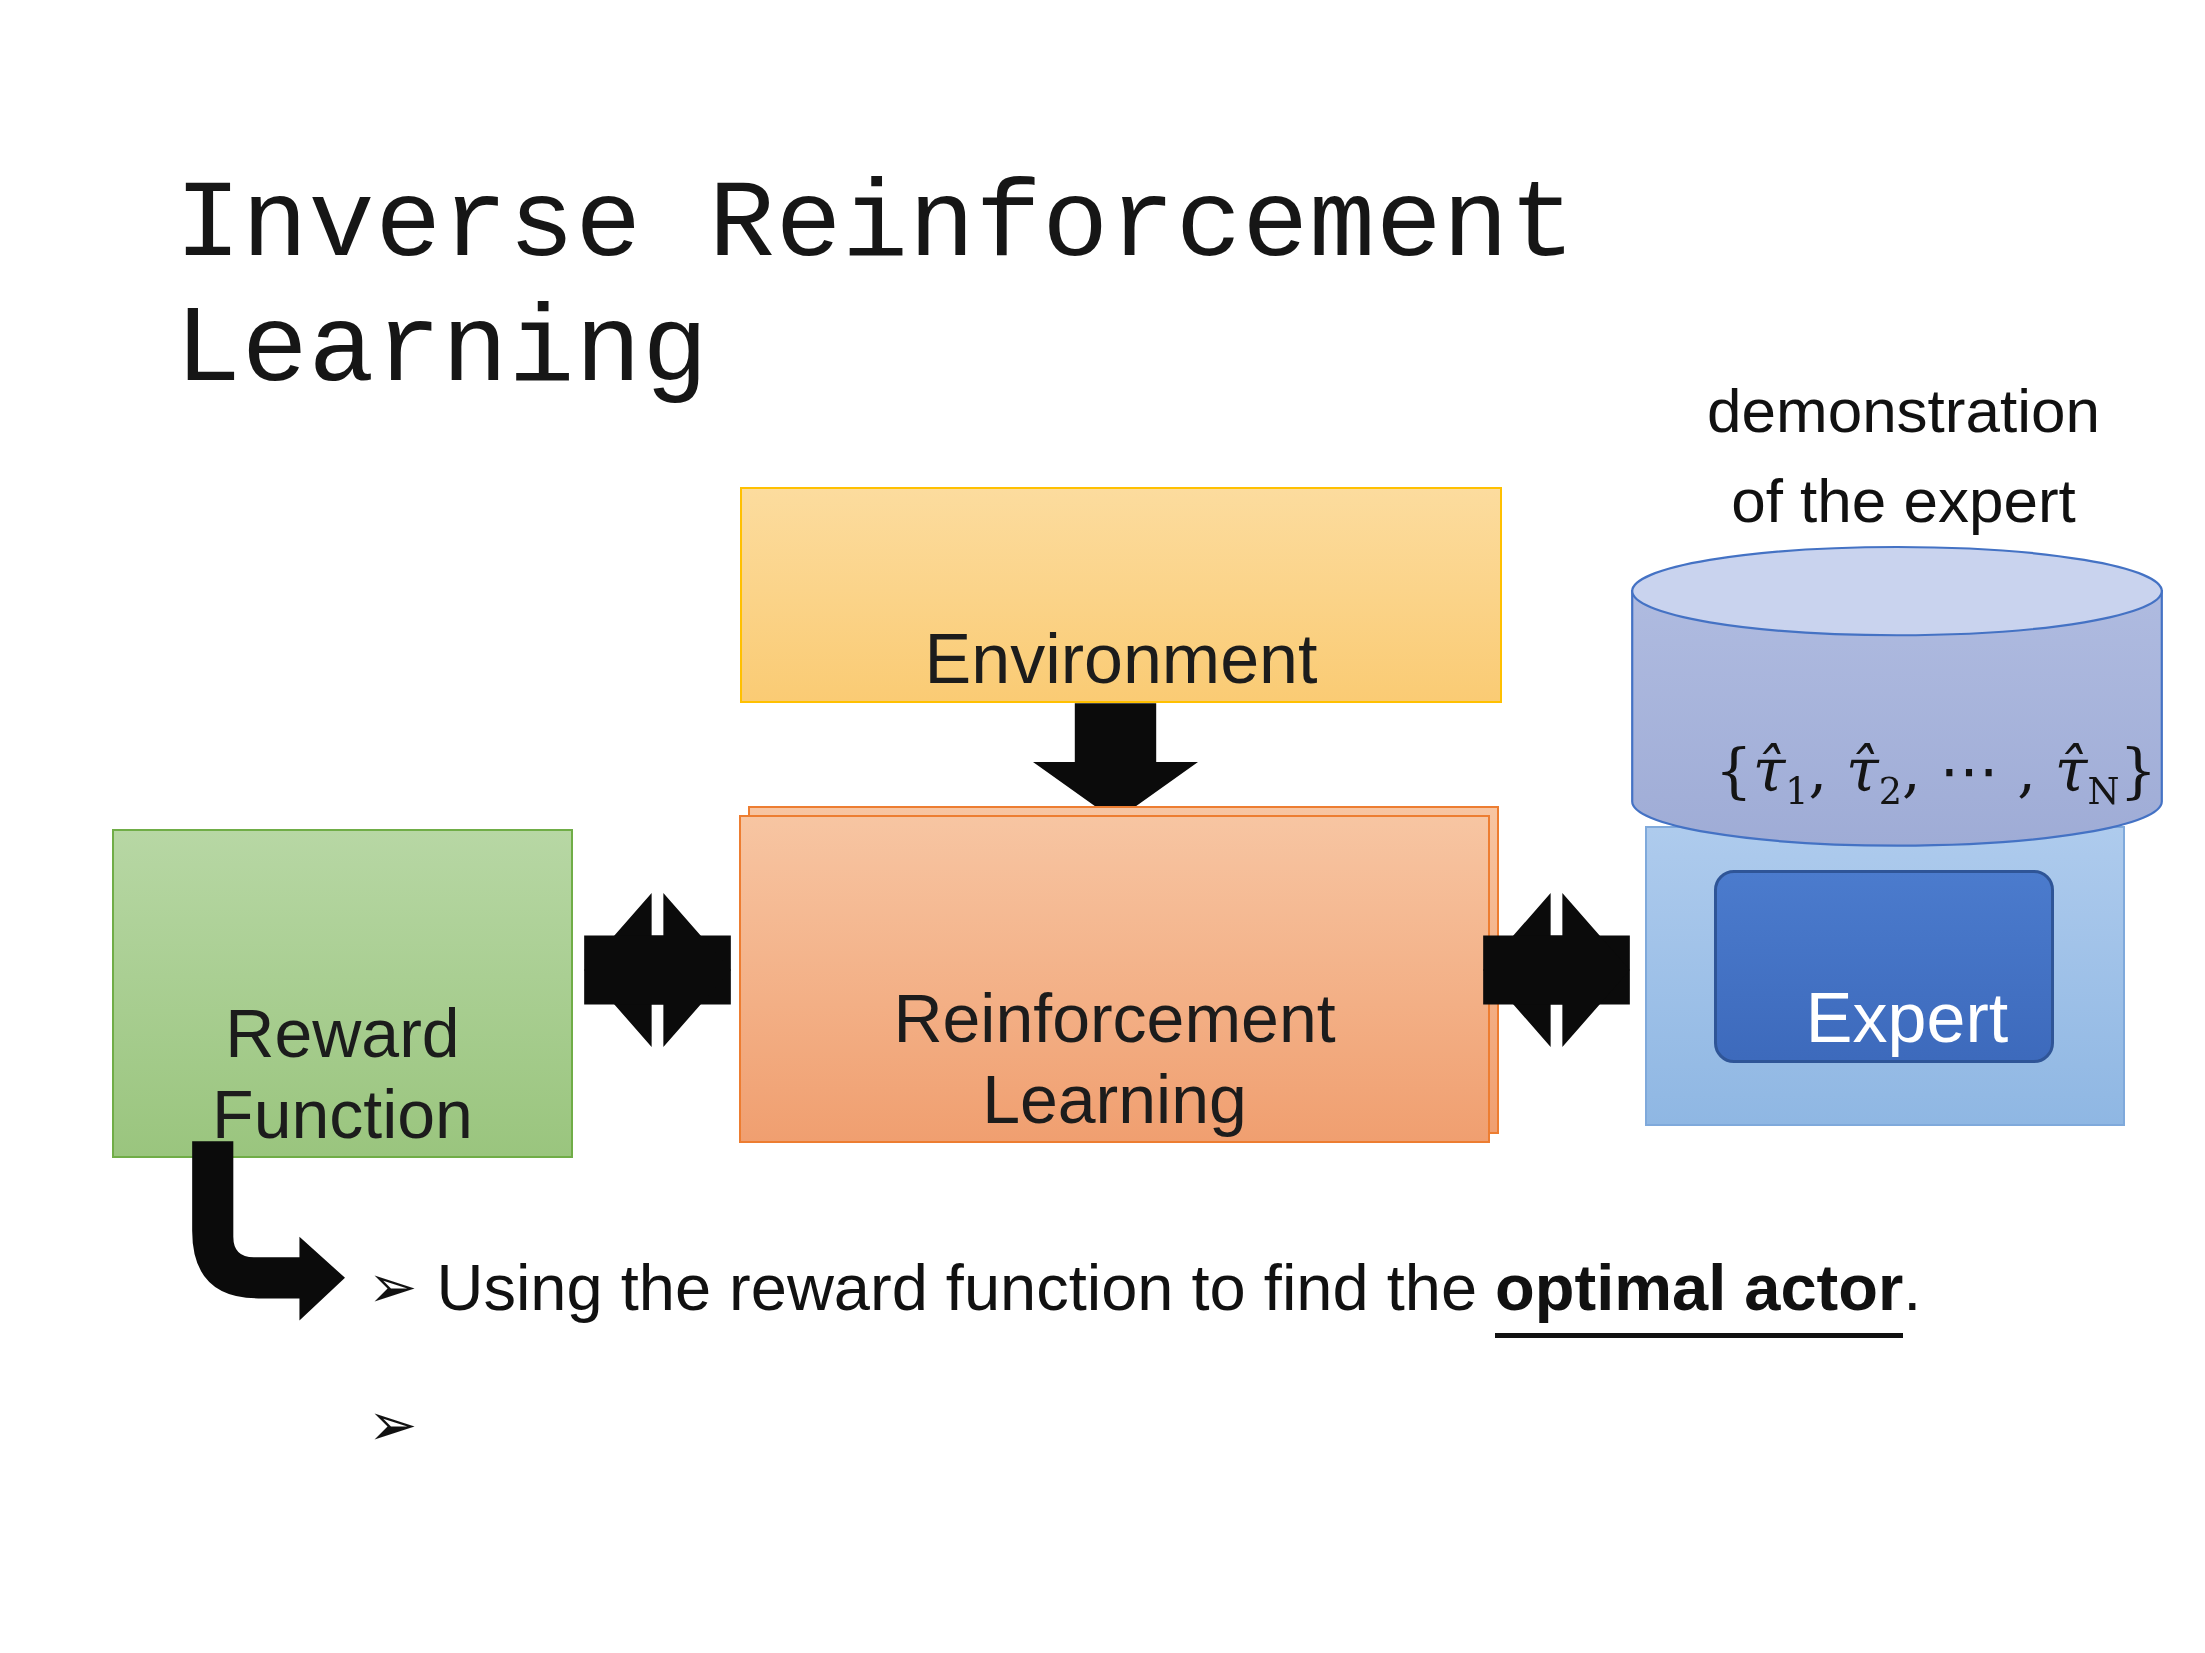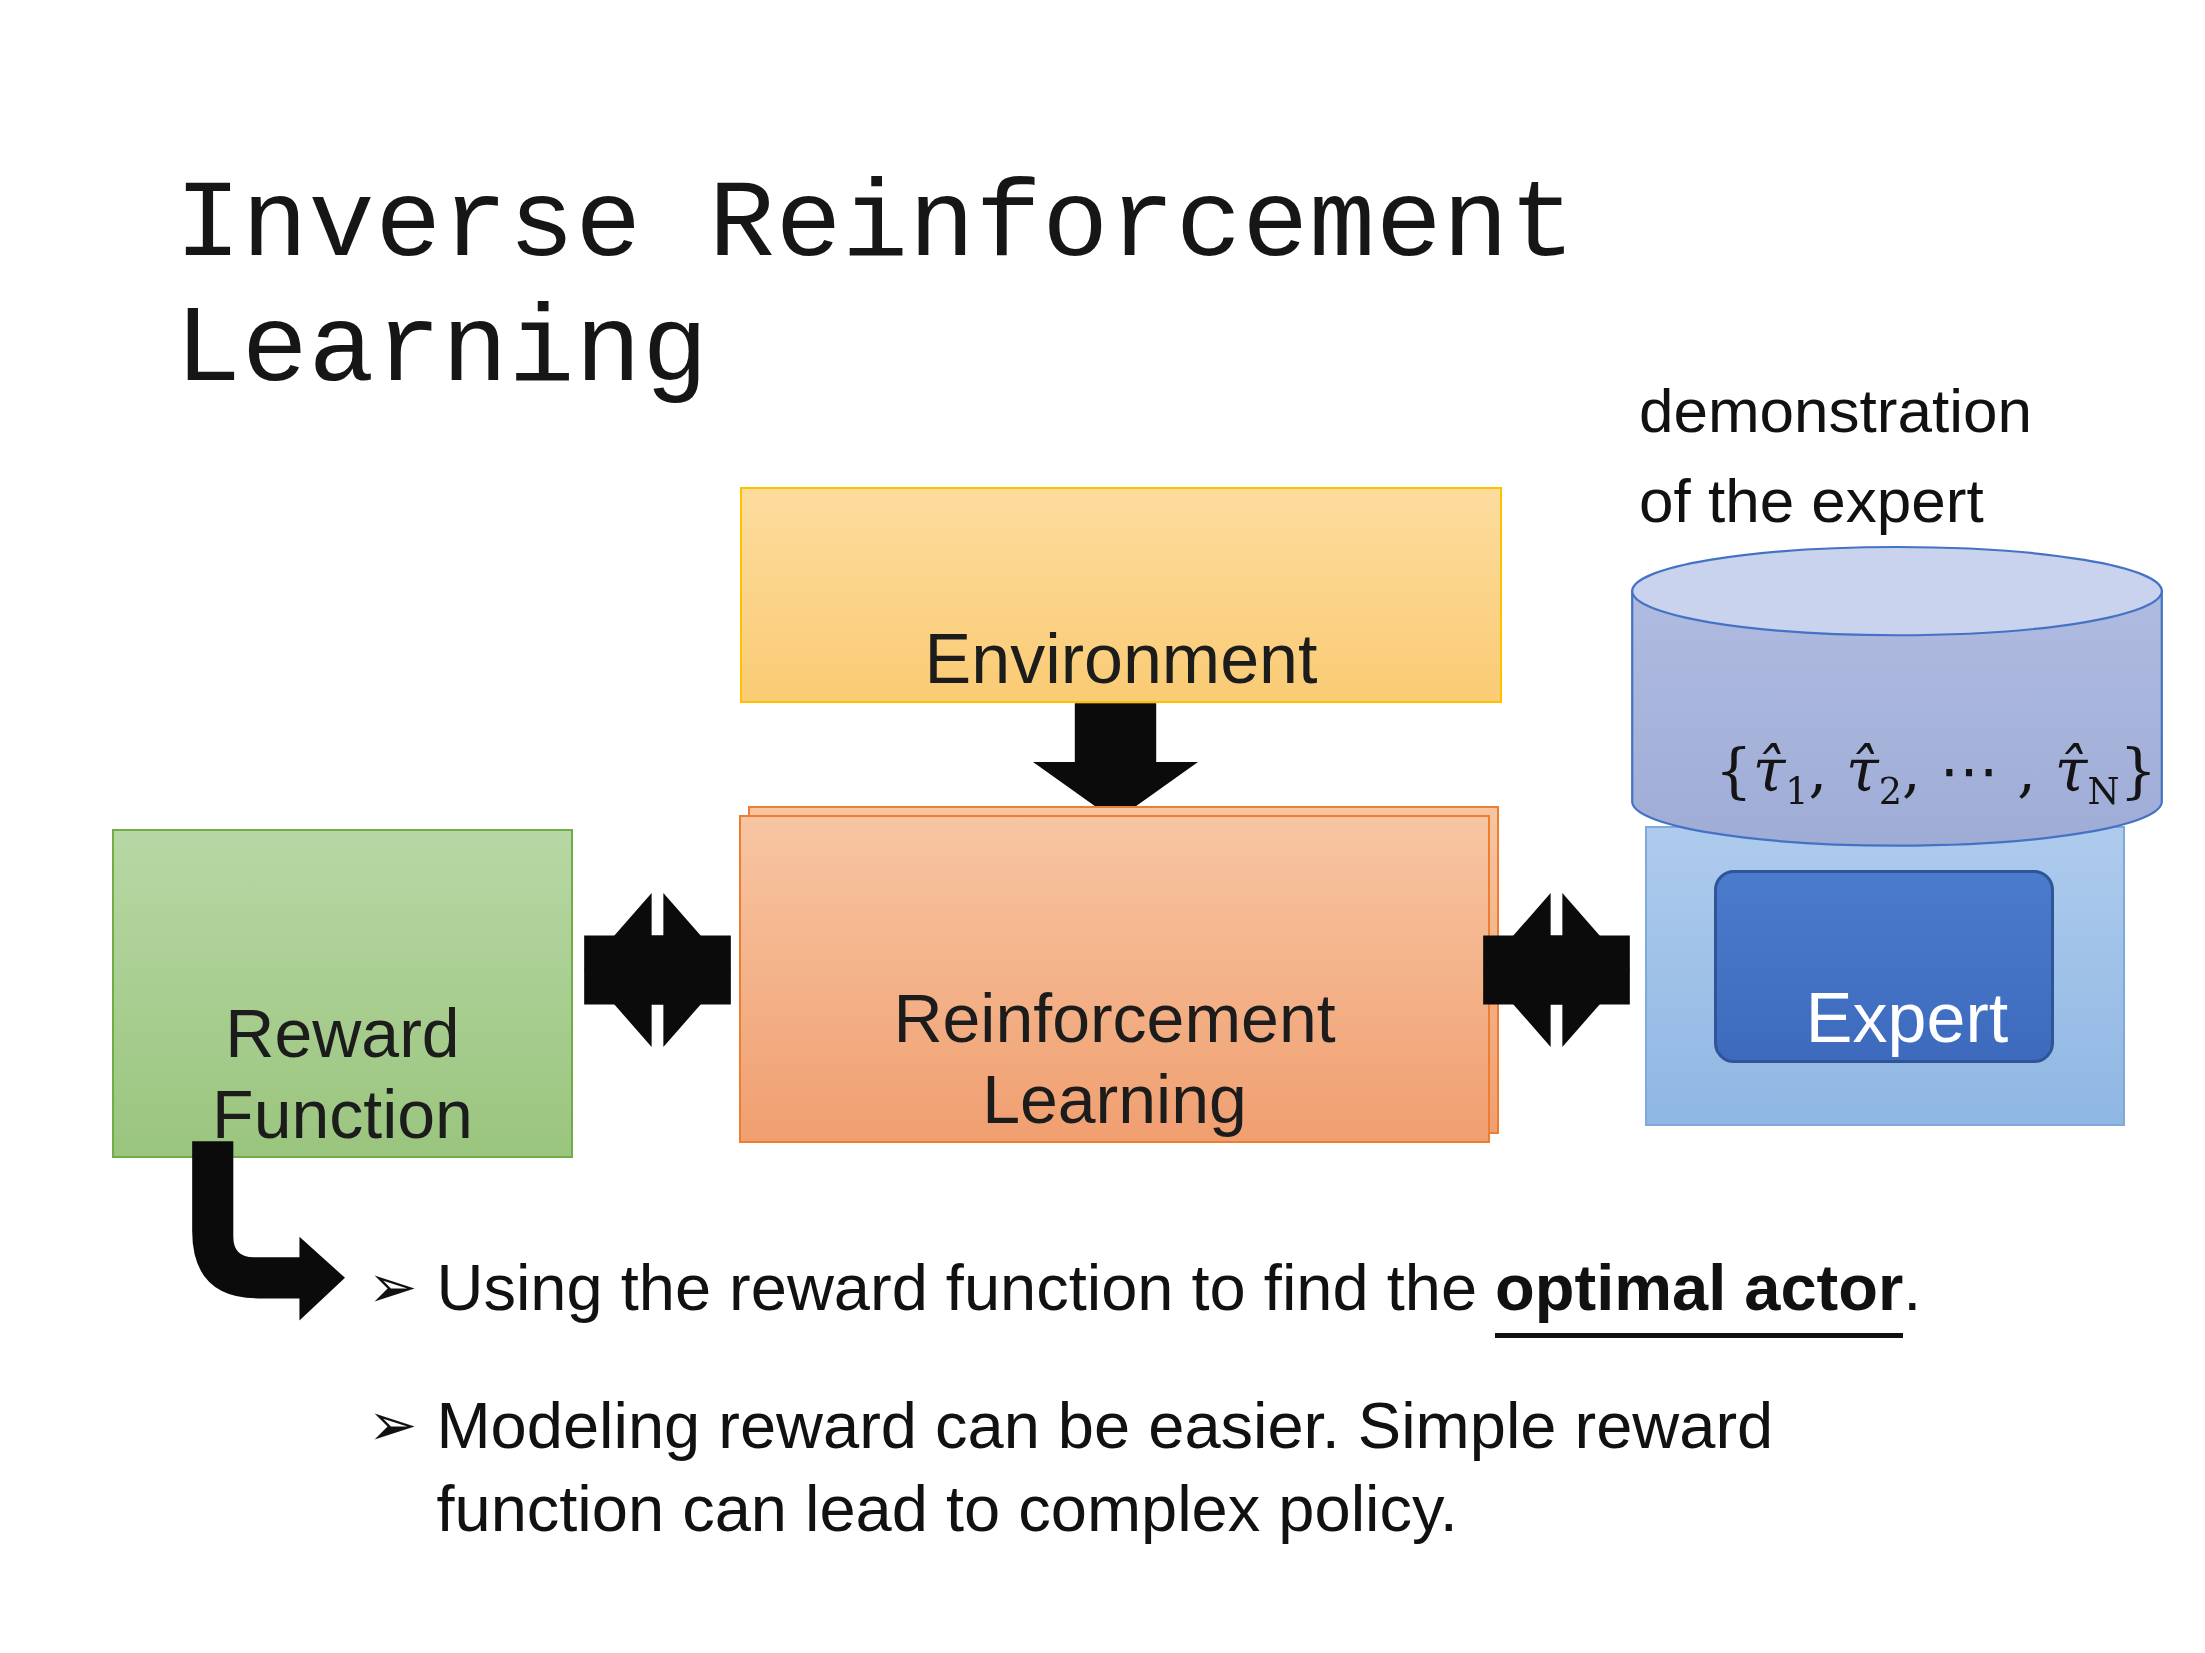--- a/index.html
+++ b/index.html
@@ -10,21 +10,21 @@
   .abs { position:absolute; }
 
   
   #title {
     left:175px; top:163px; width:1838px;
     font-size:110px; font-weight:400; letter-spacing:0.7px; color:#161616;font-family:Liberation Mono, monospace;
   }
 
   
   #annotation {
-    left:1639px; top:366px; width:529px; 
+    left:1639px; top:366px; width:529px; text-align:center;
     font-size:62px; line-height:1.45; color:#111;
   }
 
   
   .dbox {
     position:absolute; box-sizing:border-box;
     display:flex; flex-direction:column; align-items:center; justify-content:flex-end;
     font-size:68px; line-height:1.2; color:#1c1c1c; text-align:center;
   }
   #env-box {
@@ -154,20 +154,16 @@
     <path class="arrow-fill" d="M22,0 L78,0 L78,130 Q78,158 106,158 L168,158 L168,130 L230,186 L168,244 L168,214 L112,214 Q22,214 22,122 Z"></path>
   </svg>
 
   <div id="bullet-1" class="bullet">
     <span class="glyph">➢</span>
     <p style="margin:0;"><span>Using the reward function to find the </span><span class="emph">optimal actor</span><span>.</span></p>
   </div>
 
   <div id="bullet-2" class="bullet">
     <span class="glyph">➢</span>
-    <p style="margin:0;">
-      <span style="display:block;">Modeling reward can be easier. Simple reward</span>
-      <span style="display:block;">function can lead to complex policy.</span>
-    </p>
   </div>
 
 </div>
 
 
 </body></html>

